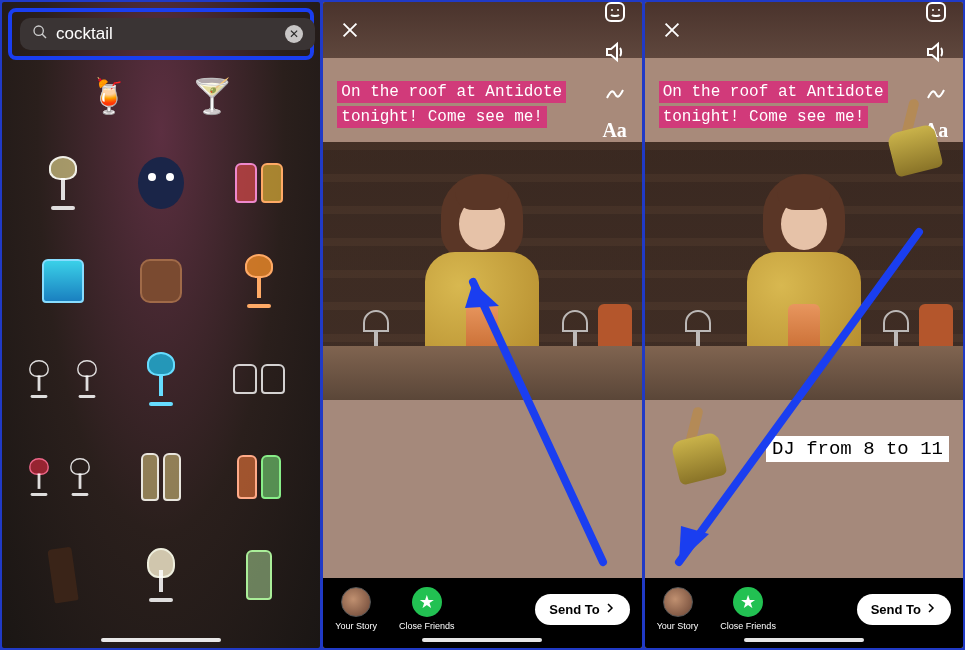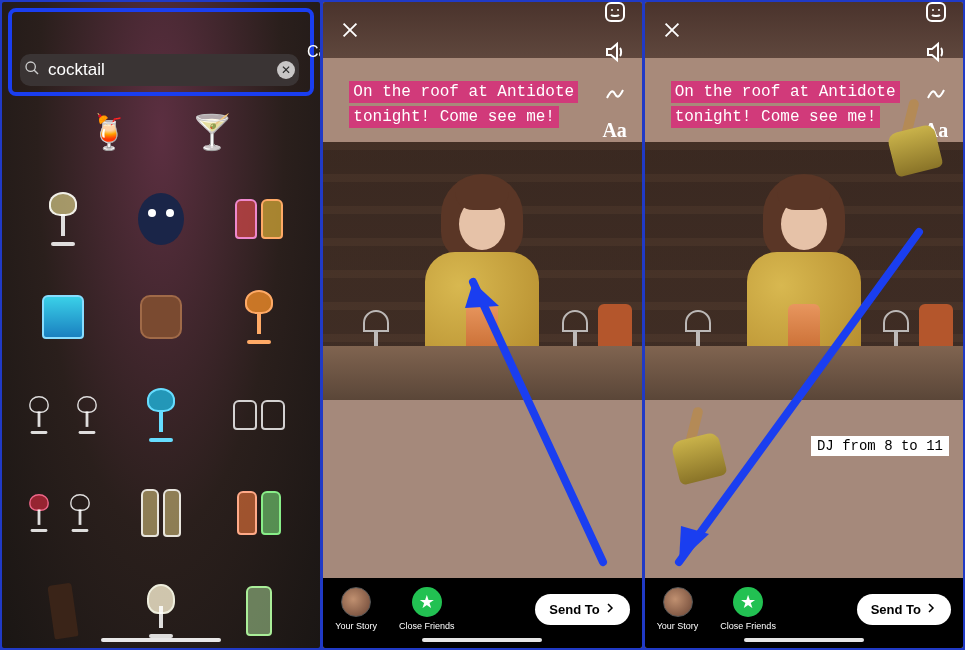--- a/index.html
+++ b/index.html
@@ -33,23 +33,22 @@
     border-radius: 8px;
     margin: 6px;
   }
   .search-pill {
     flex: 1;
     display: flex;
     align-items: center;
     gap: 8px;
     background: #3a3434;
     border-radius: 10px;
-    padding: 6px 4px;
+    padding: 6px 12px;
     color: #fff;
-    margin-top: 36px;
   }
   .search-pill input {
     flex: 1;
     border: none;
     background: transparent;
     color: #fff;
     font-size: 17px;
     outline: none;
   }
   .search-clear {
@@ -127,21 +126,21 @@
     padding: 0 14px;
     background: linear-gradient(#4a332c,#5f473d);
   }
   .topbar .right { display: flex; gap: 14px; align-items: center; flex-direction: column; }
   .t-icon { width: 26px; height: 26px; display:flex; align-items:center; justify-content:center; cursor:pointer;}
   .t-icon svg { stroke: #fff; fill: none; stroke-width: 2; }
   .aa { color: #fff; font-weight: 700; font-size: 20px; font-family: Georgia, serif; cursor:pointer;}
   .caption {
     position: absolute; top: 78px; left: 14px;
     font-family: "Courier New", monospace;
-    color: #fff; font-size: 16px; line-height: 1.55; margin-left: 12px;
+    color: #fff; font-size: 16px; line-height: 1.55;
   }
   .caption span { background: #d13a7a; padding: 2px 4px; }
   .photo {
     position: absolute; top: 140px; left: 0; right: 0;
     height: 258px;
     background: linear-gradient(#3a2a22,#4a372d);
     overflow: hidden;
   }
   .shelving {
     position:absolute; inset:0;
@@ -215,21 +214,21 @@
   }
   .placed-sticker .pestle {
     position:absolute; left:30px; top:-4px; width:10px; height:40px;
     background:#b48a56; border-radius:5px;
     transform:rotate(28deg);
   }
   .dj-text {
     position:absolute; top:434px; right:14px;
     background:#fff; color:#000;
     font-family:"Courier New",monospace;
-    font-size:14px; padding:2px 6px;
+    font-size:19px; padding:2px 6px;
   }
   
   .share-bar {
     position:absolute; bottom:0; left:0; right:0;
     height:70px; background:#000;
     display:flex; align-items:center; justify-content:space-between;
     padding:0 12px 8px;
   }
   .share-left { display:flex; gap:22px; align-items:flex-start; }
   .share-opt { display:flex; flex-direction:column; align-items:center; gap:4px; color:#fff; font-size:9px; cursor:pointer;}

